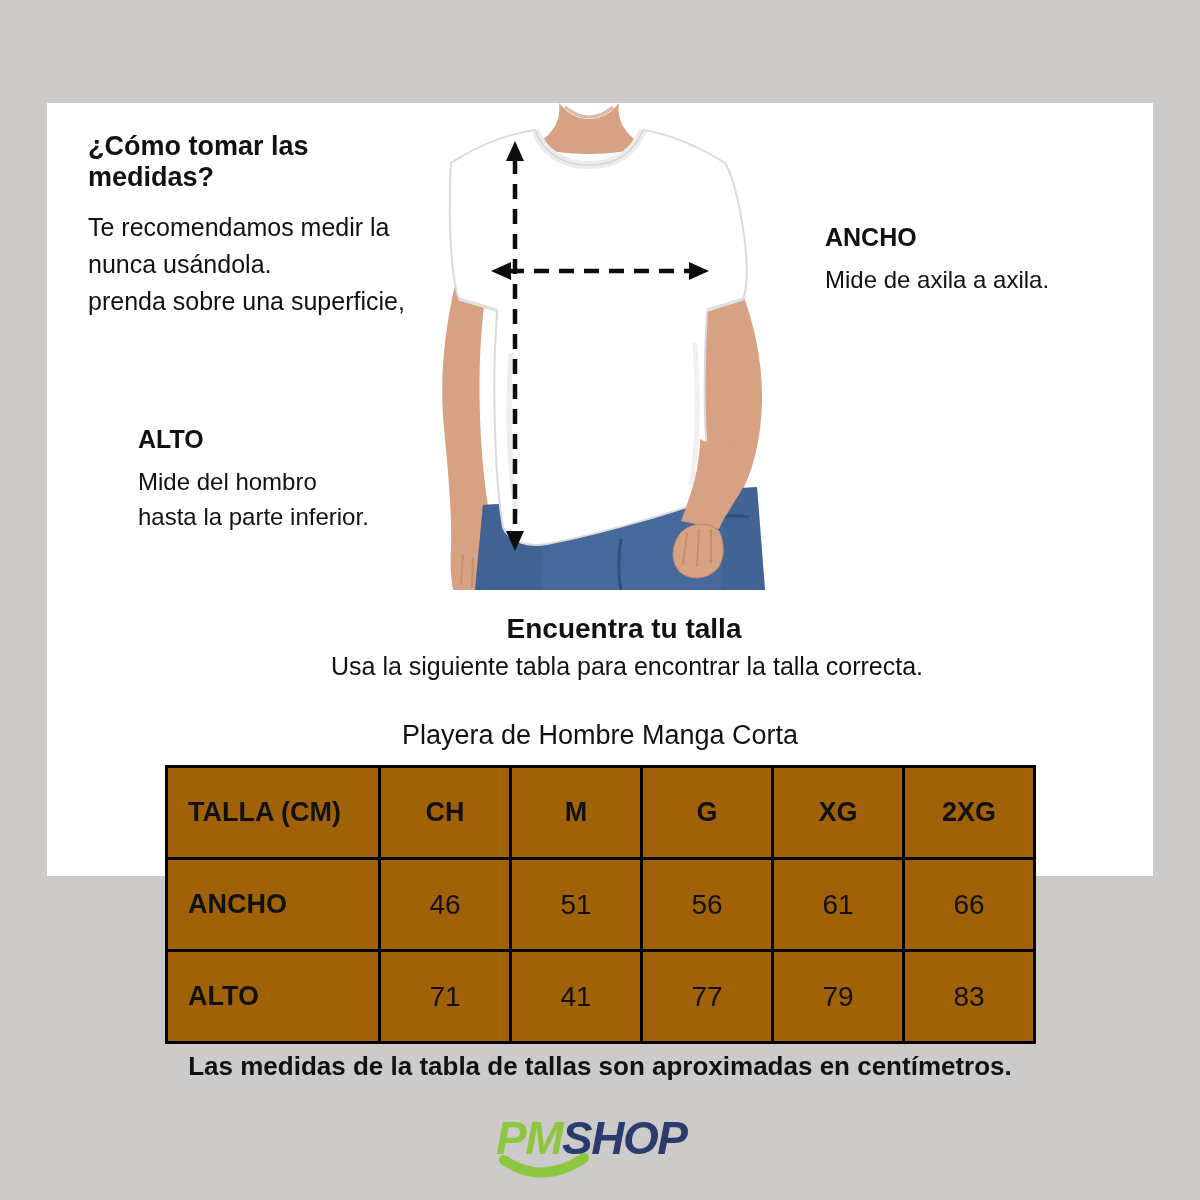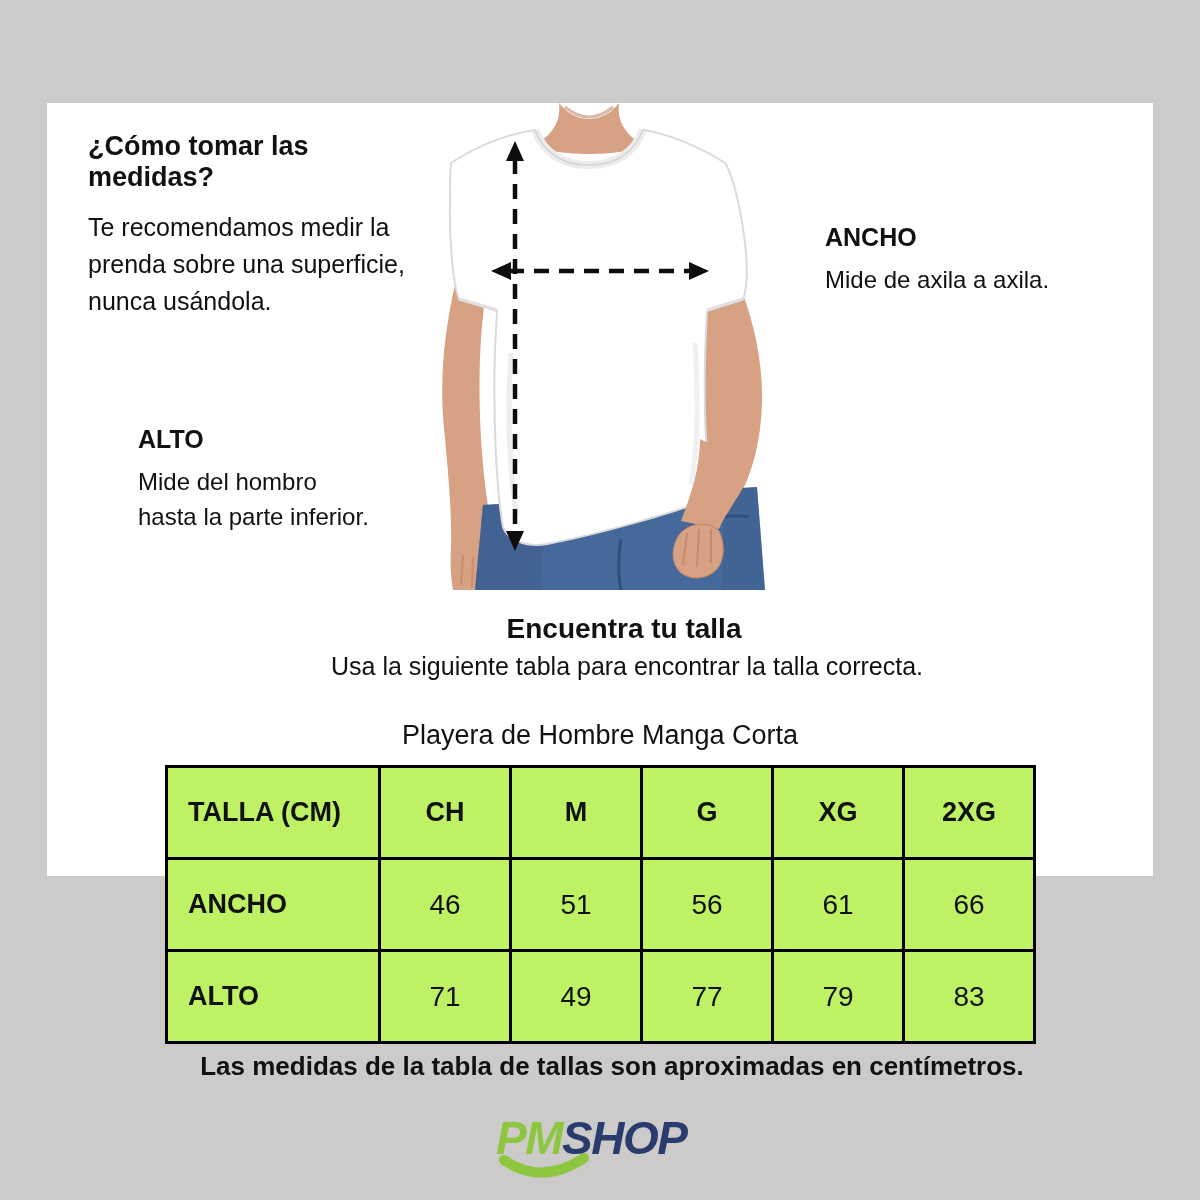--- a/index.html
+++ b/index.html
@@ -31,42 +31,42 @@
     font-size:28px;font-weight:bold;padding-left:24px;}
   .find-sub{position:absolute;left:0;top:549px;width:100%;text-align:center;font-size:25px;margin-left:27px;}
   .tbl-caption{position:absolute;left:0;top:617px;width:100%;text-align:center;font-size:27px;}
   
   table.size-table{
     position:absolute;left:118px;top:662px;width:868px;
     border-collapse:collapse;table-layout:fixed;
   }
   table.size-table th,table.size-table td{
     border:3px solid #000;height:89px;padding:0;
-    font-size:28px;text-align:center;vertical-align:middle;background:#bef264;
+    font-size:28px;text-align:center;vertical-align:middle;background:#a16207;
   }
   table.size-table th{font-size:27px;font-weight:bold;}
   table.size-table .first{width:213px;text-align:left;padding-left:20px;}
   table.size-table td.row-label{font-size:27px;font-weight:bold;text-align:left;padding-left:20px;}
   table.size-table col.c-size{width:131px;}
   .footnote{position:absolute;left:0;top:948px;width:100%;text-align:center;
-    font-size:26px;font-weight:bold;margin-left:12px;}
+    font-size:26px;font-weight:bold;}
   
   .logo{position:absolute;left:490px;top:1110px;width:220px;height:82px;}
 </style>
 </head>
 <body>
 
 <div class="card">
 
   <div class="howto">
     <h1 class="howto-title">¿Cómo tomar las medidas?</h1>
     <p style="margin:0">
       <span class="howto-line">Te recomendamos medir la</span>
+      <span class="howto-line">nunca usándola.</span>
       <span class="howto-line">prenda sobre una superficie,</span>
-      <span class="howto-line">nunca usándola.</span>
     </p>
   </div>
 
   <div class="ancho">
     <div class="note-title">ANCHO</div>
     <div class="note-text">Mide de axila a axila.</div>
   </div>
 
   <div class="alto">
     <div class="note-title">ALTO</div>
@@ -173,21 +173,21 @@
         <td class="row-label">ANCHO</td>
         <td>46</td>
         <td>51</td>
         <td>56</td>
         <td>61</td>
         <td>66</td>
       </tr>
       <tr>
         <td class="row-label">ALTO</td>
         <td>71</td>
-        <td>49</td>
+        <td>41</td>
         <td>77</td>
         <td>79</td>
         <td>83</td>
       </tr>
     </tbody>
   </table>
 
   <div class="footnote">Las medidas de la tabla de tallas son aproximadas en centímetros.</div>
 </div>
 

